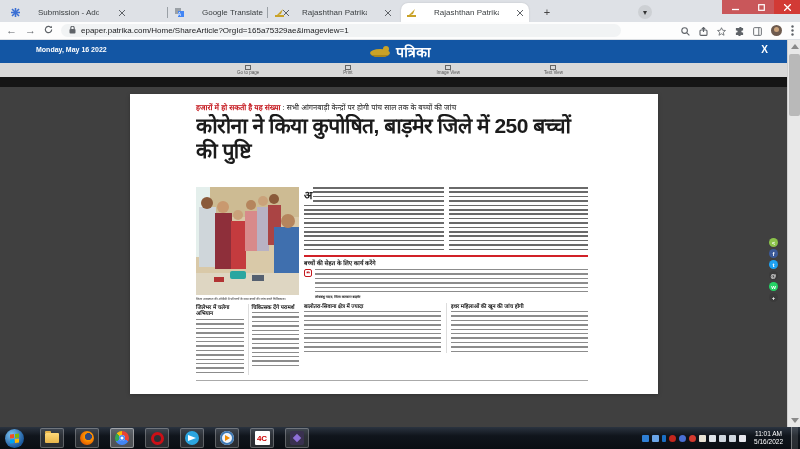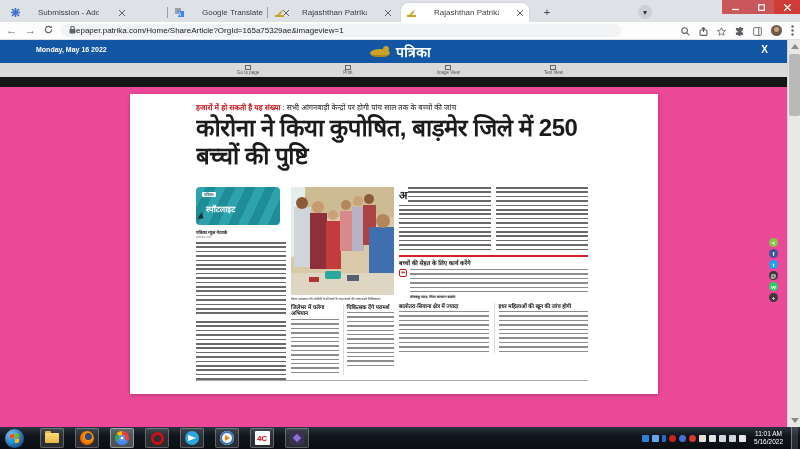--- a/index.html
+++ b/index.html
@@ -25,21 +25,21 @@
     background:#cdd0d4; display:flex; align-items:center; justify-content:center; font-size:8px; color:#333; }
   .wincontrols { position:absolute; top:0; right:0; height:14px; display:flex; }
   .winbtn { width:26px; height:14px; display:flex; align-items:center; justify-content:center; }
   .winbtn.min, .winbtn.max { background:#c9575a; }
   .winbtn.close { background:#d23a35; }
   .winbtn svg { display:block; }
 
   .addrbar { position:absolute; top:22px; left:0; width:800px; height:18px; background:#fdfdfd;
     border-bottom:1px solid #dcdfe3; display:flex; align-items:center; padding:0 6px; gap:8px; }
   .navico { color:#5f6368; font-size:11px; line-height:1; }
-  .omnibox { display:flex; align-items:center; background:#f1f3f4; border-radius:8px;
+  .omnibox { display:flex; align-items:center; gap:5px; background:#f1f3f4; border-radius:8px;
     height:13px; padding:0 8px; width:560px; font-size:8px; color:#202124; }
   .addr-right { display:flex; align-items:center; gap:9px; margin-left:auto; }
   .avatar { width:11px; height:11px; border-radius:50%; background:#6d5a4e; overflow:hidden; position:relative; }
   .avatar::after { content:""; position:absolute; left:3px; top:2px; width:5px; height:5px;
     border-radius:50%; background:#caa27a; }
 
   
   .bluebar { position:absolute; top:40px; left:0; width:800px; height:23px; background:#1356a4; }
   .site-date { position:absolute; left:36px; top:6px; color:#fff; font-size:7px; font-weight:bold; }
   .site-logo { position:absolute; left:0; right:0; top:2px; display:flex; justify-content:center;
@@ -49,28 +49,28 @@
 
   .graybar { position:absolute; top:63px; left:0; width:800px; height:14px; background:#d9d9d9;
     display:flex; justify-content:center; align-items:center; gap:84px; }
   .tool { display:flex; flex-direction:column; align-items:center; gap:0; color:#555; }
   .tool .tico { width:6px; height:5px; border:1px solid #666; margin-bottom:1px; }
   .tool .tlabel { font-size:4.5px; line-height:1; }
 
   .blackbar { position:absolute; top:77px; left:0; width:800px; height:10px; background:#151515; }
 
   
-  .content { position:absolute; top:87px; left:0; width:800px; height:340px; background:#ec4899; }
+  .content { position:absolute; top:87px; left:0; width:800px; height:340px; background:#404040; }
   .card { position:absolute; left:130px; top:7px; width:528px; height:300px; background:#fff;
     box-shadow:0 1px 4px rgba(0,0,0,.25); }
   .article { position:absolute; left:66px; top:9px; width:392px; height:282px; }
   .kicker { font-size:7.5px; line-height:1.2; }
   .kicker .kr { color:#c4161c; font-weight:bold; }
   .kicker .kb { color:#222; }
-  .headline { margin-top:2px; font-size:24px; font-weight:bold; color:#1b1b1b; line-height:1.18;
+  .headline { margin-top:2px; font-size:21px; font-weight:bold; color:#1b1b1b; line-height:1.18;
     letter-spacing:-.5px; width:392px; height:62px; overflow:hidden; }
   .cols { position:absolute; top:84px; left:0; width:392px; height:192px; display:flex; gap:5px; }
   .c1 { width:90px; } .c2 { width:103px; } .c34 { flex:1; }
 
   .spot { width:84px; height:38px; border-radius:4px; position:relative; overflow:hidden;
     background:repeating-linear-gradient(115deg,#2fa3ad 0 9px,#1f8d98 9px 18px); }
   .spot .sb1 { position:absolute; left:6px; top:5px; background:#fff; color:#0e6a74; font-size:4px;
     font-weight:bold; padding:0 2px; border-radius:1px; }
   .spot .sb2 { position:absolute; left:10px; top:16px; color:#fff; font-size:8px; font-weight:bold; }
   .spot .nib { position:absolute; left:3px; bottom:4px; width:0; height:0;
@@ -347,31 +347,20 @@
       <div class="article">
 
         <div class="kicker">
           <span class="kr">हजारों में हो सकती है यह संख्या</span><span class="kb"> : सभी आंगनबाड़ी केन्द्रों पर होगी पांच साल तक के बच्चों की जांच</span>
         </div>
 
         <div class="headline">कोरोना ने किया कुपोषित, बाड़मेर जिले में 250 बच्चों की पुष्टि</div>
 
         <div class="cols">
 
-          <div class="c1">
-            <div class="spot">
-              <span class="sb1">पत्रिका</span>
-              <span class="sb2">स्पॉटलाइट</span>
-              <span class="nib"></span>
-            </div>
-            <div class="byline">पत्रिका न्यूज नेटवर्क</div>
-            <div class="byline-sub">patrika.com</div>
-            <div class="fz" style="height:72px;"></div>
-            <div class="fz" style="height:62px;margin-top:7px;"></div>
-          </div>
 
           <div class="c2">
             <svg class="photo" viewBox="0 0 103 108">
               <rect width="103" height="108" fill="#d9c9a8"></rect>
               <rect x="0" y="0" width="14" height="70" fill="#e4efec"></rect>
               <rect x="14" y="0" width="89" height="30" fill="#cdbb93"></rect>
               <rect x="3" y="20" width="17" height="60" fill="#cfd6da"></rect>
               <circle cx="11" cy="16" r="6" fill="#8a5a3a"></circle>
               <rect x="19" y="26" width="17" height="56" fill="#8e2f3a"></rect>
               <circle cx="27" cy="20" r="6" fill="#c9996f"></circle>

